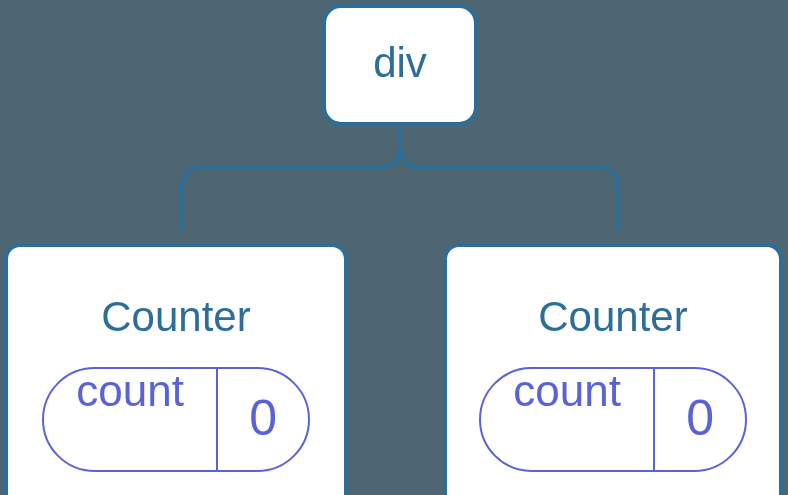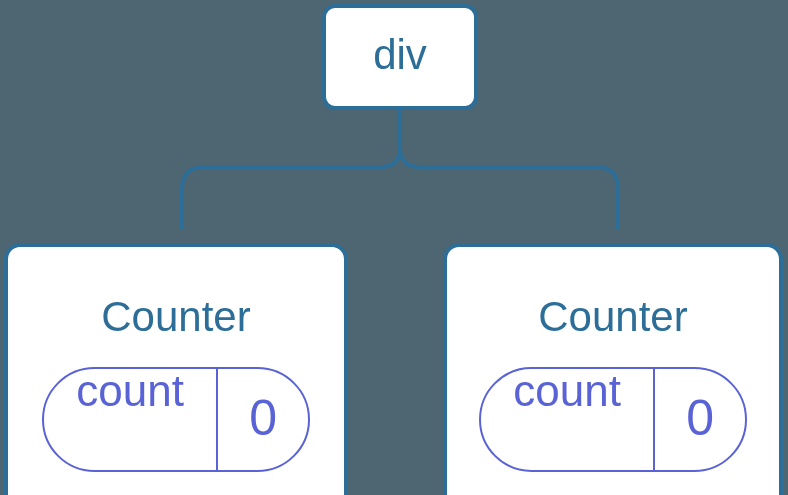--- a/index.html
+++ b/index.html
@@ -21,24 +21,24 @@
   }
 
   .connectors {
     position: absolute;
     left: 0; top: 0;
   }
 
   .node-root {
     position: absolute;
     left: 322px; top: 4px;
-    width: 156px; height: 106px;
+    width: 156px; height: 122px;
     background: var(--card_bg);
     border: 4px solid var(--stroke);
-    border-radius: 13px;
+    border-radius: 19px;
     display: flex;
     align-items: center;
     justify-content: center;
   }
   .node-root .node-label {
     font-size: 42px;
     font-weight: 500;
     color: var(--stroke);
     line-height: 1;
     padding-bottom: 4px;

